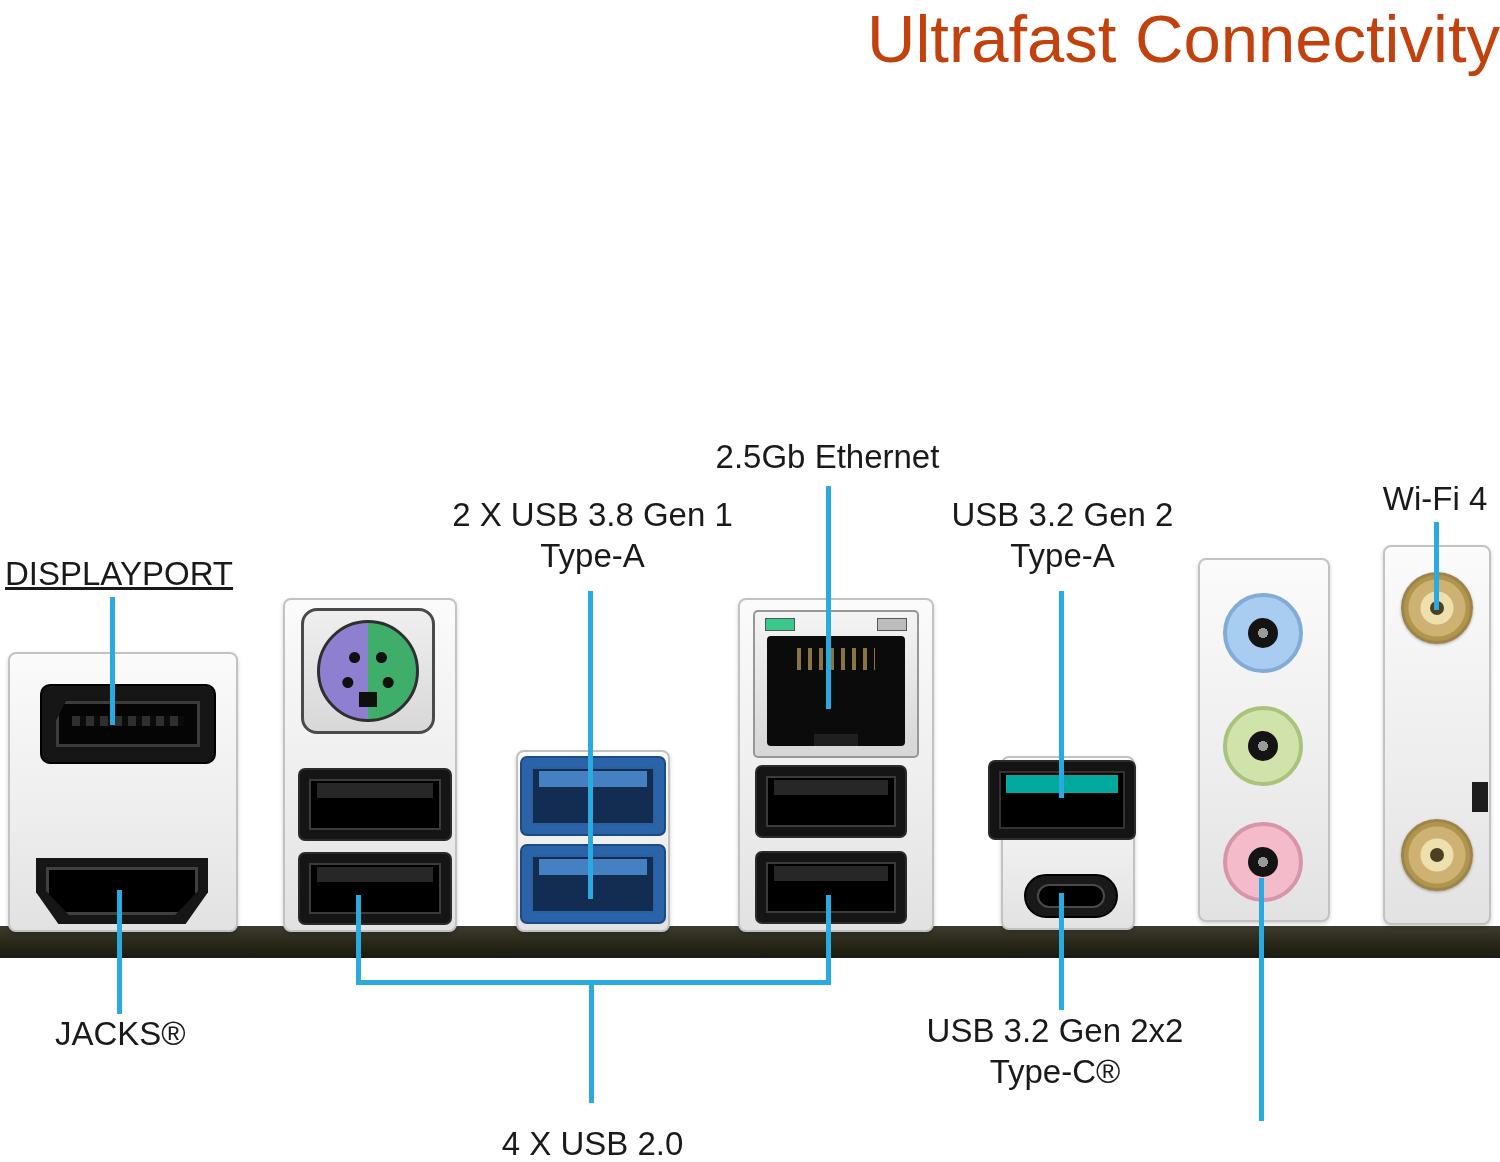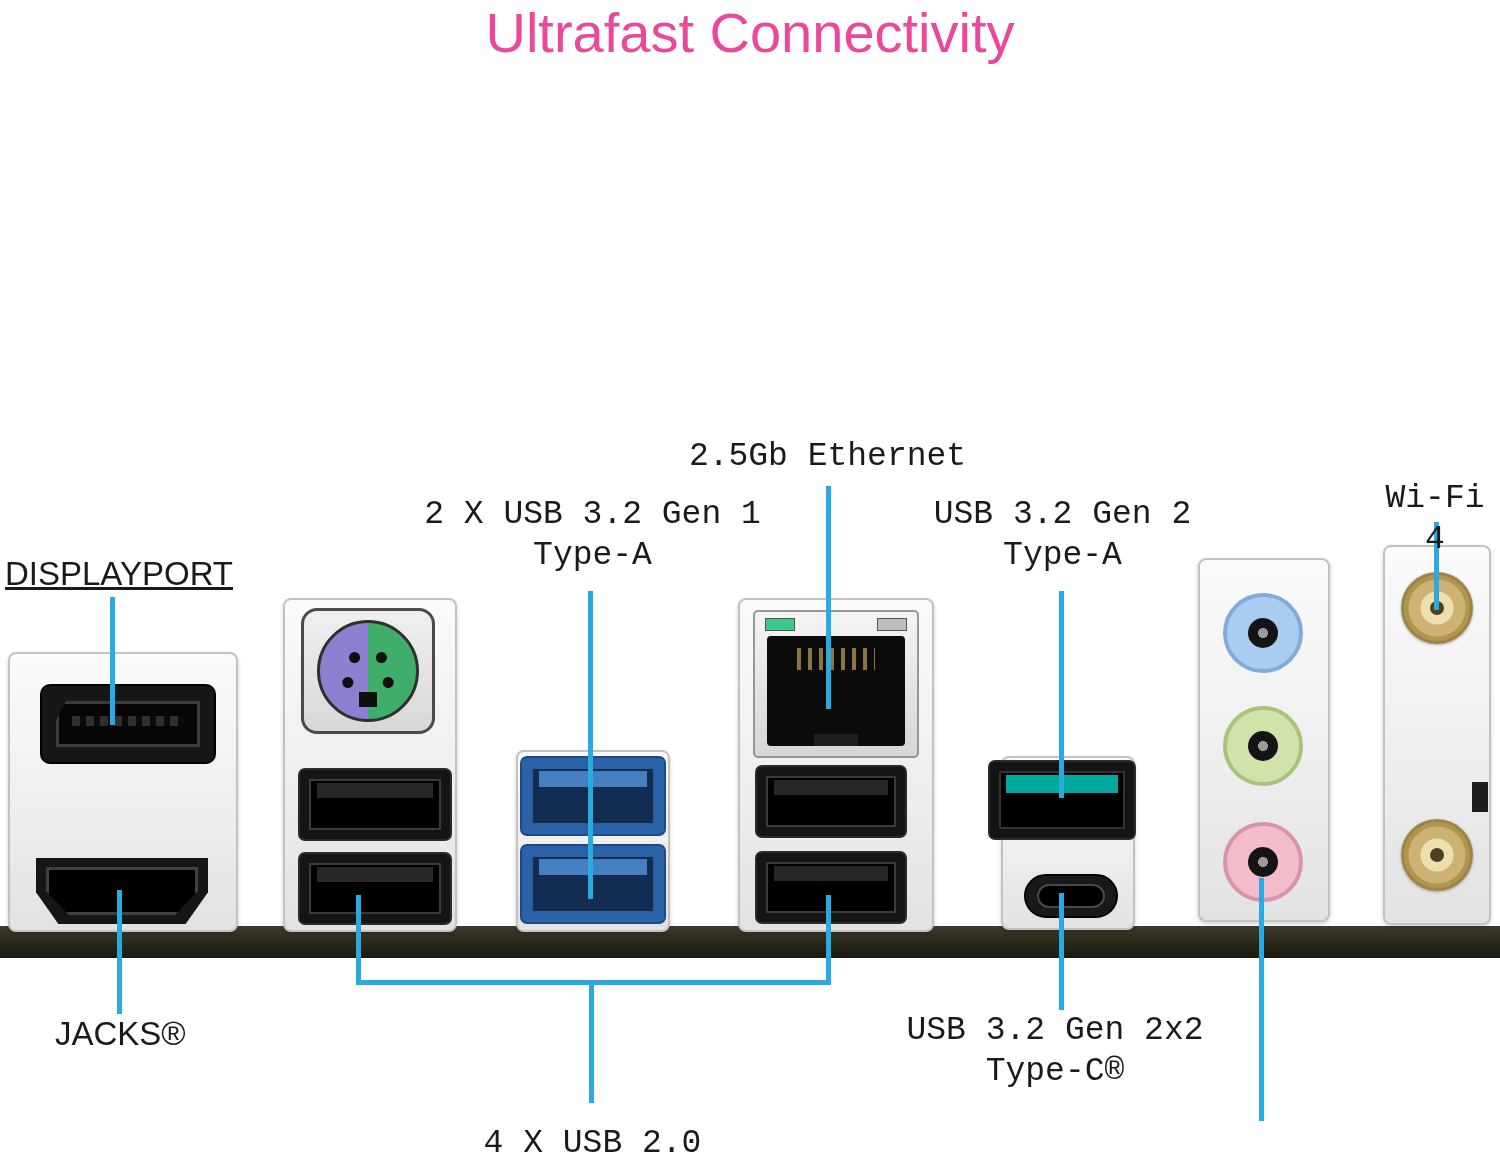--- a/index.html
+++ b/index.html
@@ -1,25 +1,25 @@
 <!DOCTYPE html>
 <html style="--accent: #29abe2; --pcb: #282718; --usb3-blue: #2a63a8; --usb-teal: #00a99d; --ps2-purple: #8f7fd0; --ps2-green: #3fae6a; --jack-blue: #a9cdf0; --jack-green: #cfe3ab; --jack-pink: #f4bccb; --gold: #cdb273;"><head>
 <meta charset="utf-8">
 <style>
   * { margin:0; padding:0; box-sizing:border-box; }
   html,body { background:#ffffff; }
   body { font-family:"Liberation Sans", sans-serif; color:#1c1c1c; }
   .stage { position:relative; width:1500px; height:1162px; background:#ffffff; overflow:hidden; }
 
-  .title { position:absolute; left:0; top:0; width:100%; text-align:center;
-           font-size:56px; font-weight:400; color:#ec4899; }
+  .title { position:absolute; left:0; top:0; width:100%; text-align:right;
+           font-size:67px; font-weight:400; color:#c2410c; }
 
   .label { position:absolute; font-size:33px; line-height:41px; color:#1a1a1a;
            white-space:pre-line; z-index:40; }
-  .center { text-align:center;font-family:Liberation Mono, monospace; }
+  .center { text-align:center; }
 
   
   .vline, .hline { position:absolute; background:var(--accent,#29abe2); z-index:30; }
   .vline { width:5px; }
   .hline { height:5px; }
 
   
   .pcb { position:absolute; left:0; top:926px; width:1500px; height:32px; z-index:1;
          background:linear-gradient(180deg,#3d3c30 0%,#282718 55%,#1b1a11 100%); }
 
@@ -173,21 +173,21 @@
   <div class="vline" style="left:1059px;top:591px;height:207px;"></div>
   <div class="vline" style="left:1059px;top:893px;height:117px;"></div>
   <div class="vline" style="left:1434px;top:522px;height:88px;"></div>
   <div class="vline" style="left:1259px;top:878px;height:243px;"></div>
   <div class="vline" style="left:356px;top:895px;height:89px;"></div>
   <div class="vline" style="left:826px;top:895px;height:89px;"></div>
   <div class="hline" style="left:356px;top:980px;width:475px;"></div>
   <div class="vline" style="left:589px;top:980px;height:123px;"></div>
 
   <div class="label" style="left:5px;top:553px;text-decoration:underline;">DISPLAYPORT</div>
-  <div class="label center" style="left:400px;top:494px;width:385px;">2 X USB 3.2 Gen 1
+  <div class="label center" style="left:400px;top:494px;width:385px;">2 X USB 3.8 Gen 1
 Type-A</div>
   <div class="label center" style="left:655px;top:436px;width:345px;">2.5Gb Ethernet</div>
   <div class="label center" style="left:870px;top:494px;width:385px;">USB 3.2 Gen 2
 Type-A</div>
   <div class="label center" style="left:1370px;top:478px;width:130px;">Wi-Fi 4</div>
   <div class="label" style="left:55px;top:1013px;">JACKS®</div>
   <div class="label center" style="left:860px;top:1010px;width:390px;">USB 3.2 Gen 2x2
 Type-C®</div>
   <div class="label center" style="left:420px;top:1123px;width:345px;">4 X USB 2.0</div>
 

